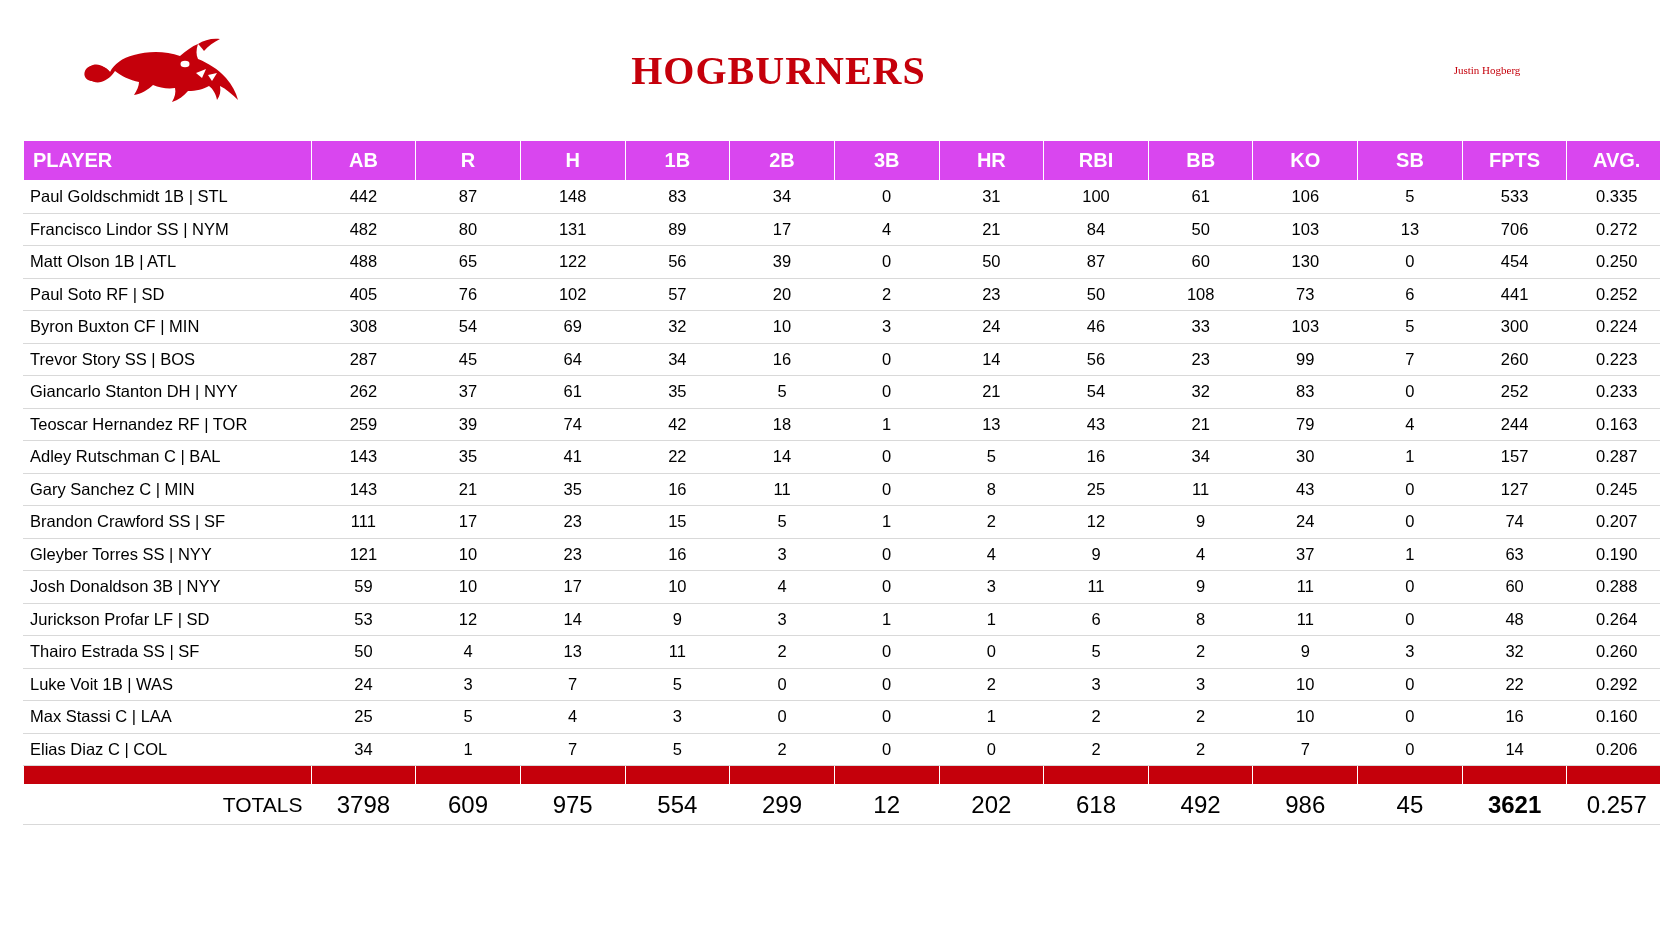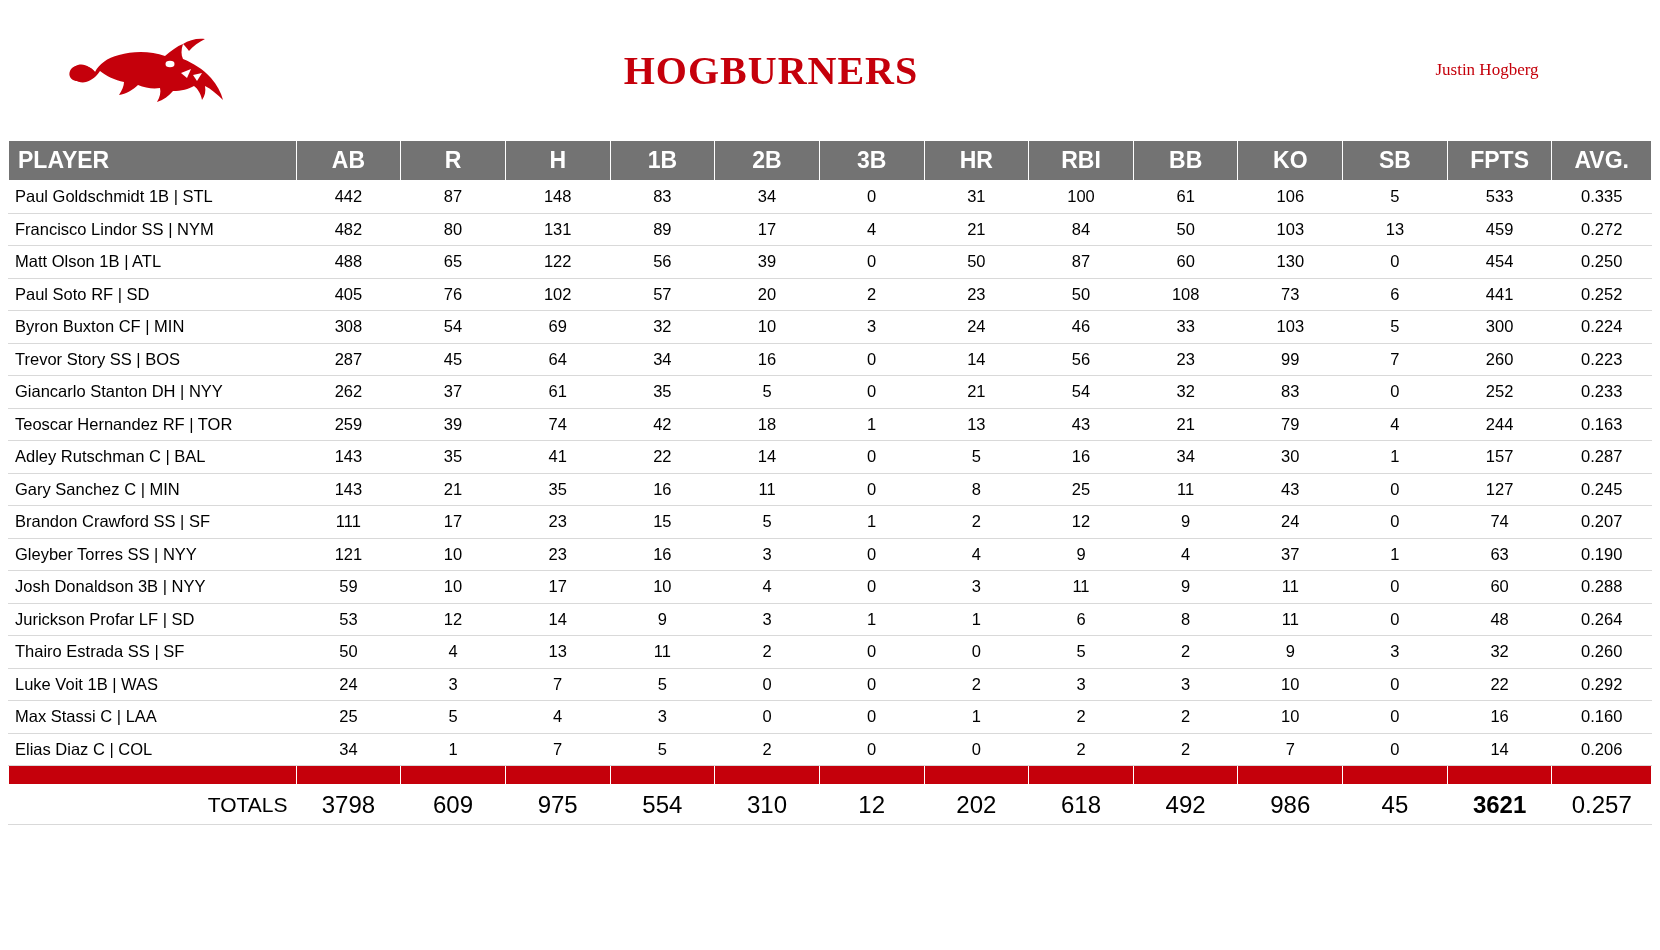--- a/index.html
+++ b/index.html
@@ -12,20 +12,21 @@
     height: 950px;
     font-family: "Liberation Sans", sans-serif;
     color: #000000;
     overflow: hidden;
   }
   .page {
     position: relative;
     width: 1660px;
     height: 770px;
     box-sizing: border-box;
+    padding-left: 15px;
   }
 
   
   .header {
     position: relative;
     height: 140px;
     display: flex;
     align-items: center;
     justify-content: space-between;
     padding: 0 18px 0 20px;
@@ -45,21 +46,21 @@
     font-size: 40px;
     font-weight: bold;
     color: #c5000b;
     letter-spacing: 1px;
     font-family: "Liberation Serif", serif;
     margin-left: -60px;
   }
   .owner-name {
     width: 300px;
     text-align: center;
-    font-size: 17px;
+    font-size: 11px;
     color: #c5000b;
     font-family: "Liberation Serif", serif;
     padding-right: 10px;
     box-sizing: border-box;
   }
 
   
   .table-wrap {
     padding: 0 8px;
     box-sizing: border-box;
@@ -70,24 +71,24 @@
     table-layout: fixed;
   }
   table.stats th, table.stats td {
     border: 1px solid #ffffff;
     font-size: 16.5px;
     height: 32.5px;
     padding: 0;
     box-sizing: border-box;
   }
   table.stats thead th {
-    background: #737373;
+    background: #d946ef;
     color: #ffffff;
     font-weight: bold;
-    font-size: 23px;
+    font-size: 20px;
     text-align: center;
     height: 40px;
     border: 1px solid #ffffff;
   }
   table.stats thead th.player-head {
     text-align: left;
     padding-left: 9px;
   }
   table.stats tbody td {
     border-top: 1px solid #d9d9d9;
@@ -213,21 +214,21 @@
             <td>80</td>
             <td>131</td>
             <td>89</td>
             <td>17</td>
             <td>4</td>
             <td>21</td>
             <td>84</td>
             <td>50</td>
             <td>103</td>
             <td>13</td>
-            <td>459</td>
+            <td>706</td>
             <td>0.272</td>
           </tr>
           <tr>
             <td class="player-cell">Matt Olson 1B | ATL</td>
             <td>488</td>
             <td>65</td>
             <td>122</td>
             <td>56</td>
             <td>39</td>
             <td>0</td>
@@ -496,21 +497,21 @@
             <td></td>
           <td></td>
             <td></td>
         </tr>
         <tr class="totals">
           <td class="totals-label">TOTALS</td>
           <td>3798</td>
           <td>609</td>
           <td>975</td>
           <td>554</td>
-          <td>310</td>
+          <td>299</td>
           <td>12</td>
           <td>202</td>
           <td>618</td>
           <td>492</td>
           <td>986</td>
           <td>45</td>
           <td class="fpts-total">3621</td>
           <td>0.257</td>
         </tr>
       </tfoot>

